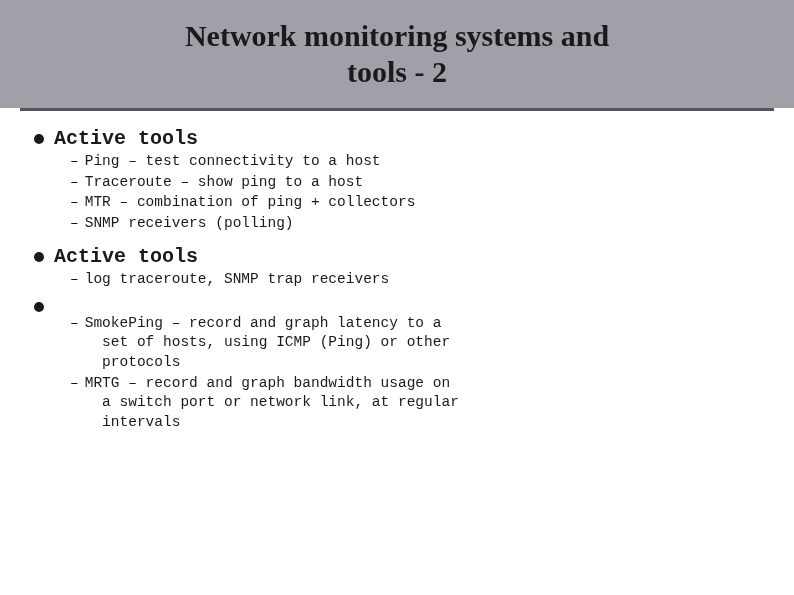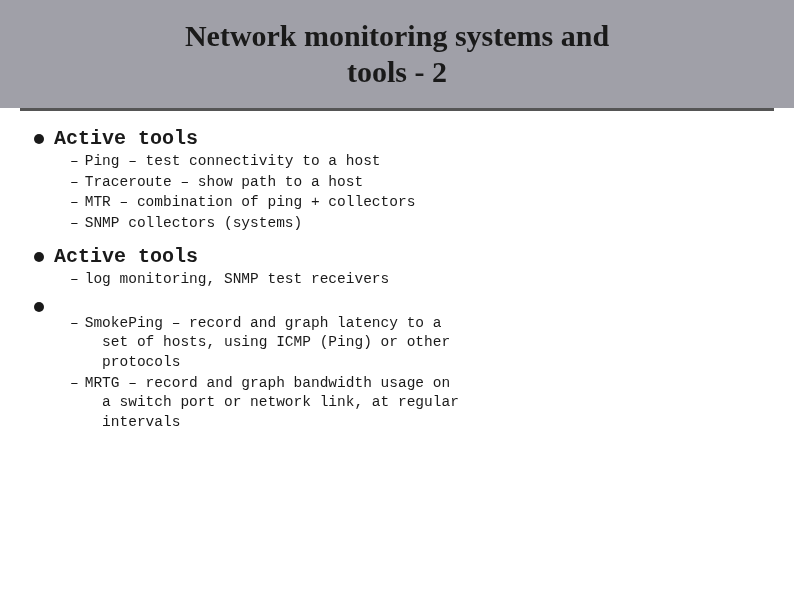--- a/index.html
+++ b/index.html
@@ -125,42 +125,42 @@
         <div class="bullet-dot"></div>
         <span class="bullet-title">Active tools</span>
       </div>
       <div class="sub-items">
         <div class="sub-item">
           <span class="sub-item-dash">–</span>
           <span class="sub-item-text">Ping – test connectivity to a host</span>
         </div>
         <div class="sub-item">
           <span class="sub-item-dash">–</span>
-          <span class="sub-item-text">Traceroute – show path to a host</span>
+          <span class="sub-item-text">Traceroute – show ping to a host</span>
         </div>
         <div class="sub-item">
           <span class="sub-item-dash">–</span>
           <span class="sub-item-text">MTR – combination of ping + collectors</span>
         </div>
         <div class="sub-item">
           <span class="sub-item-dash">–</span>
-          <span class="sub-item-text">SNMP collectors (systems)</span>
+          <span class="sub-item-text">SNMP receivers (polling)</span>
         </div>
       </div>
     </div>
 
     <div class="bullet-section">
       <div class="bullet-header">
         <div class="bullet-dot"></div>
         <span class="bullet-title">Active tools</span>
       </div>
       <div class="sub-items">
         <div class="sub-item">
           <span class="sub-item-dash">–</span>
-          <span class="sub-item-text">log monitoring, SNMP test receivers</span>
+          <span class="sub-item-text">log traceroute, SNMP trap receivers</span>
         </div>
       </div>
     </div>
 
     <div class="bullet-section">
       <div class="bullet-header">
         <div class="bullet-dot"></div>
       </div>
       <div class="sub-items">
         <div class="sub-item">

